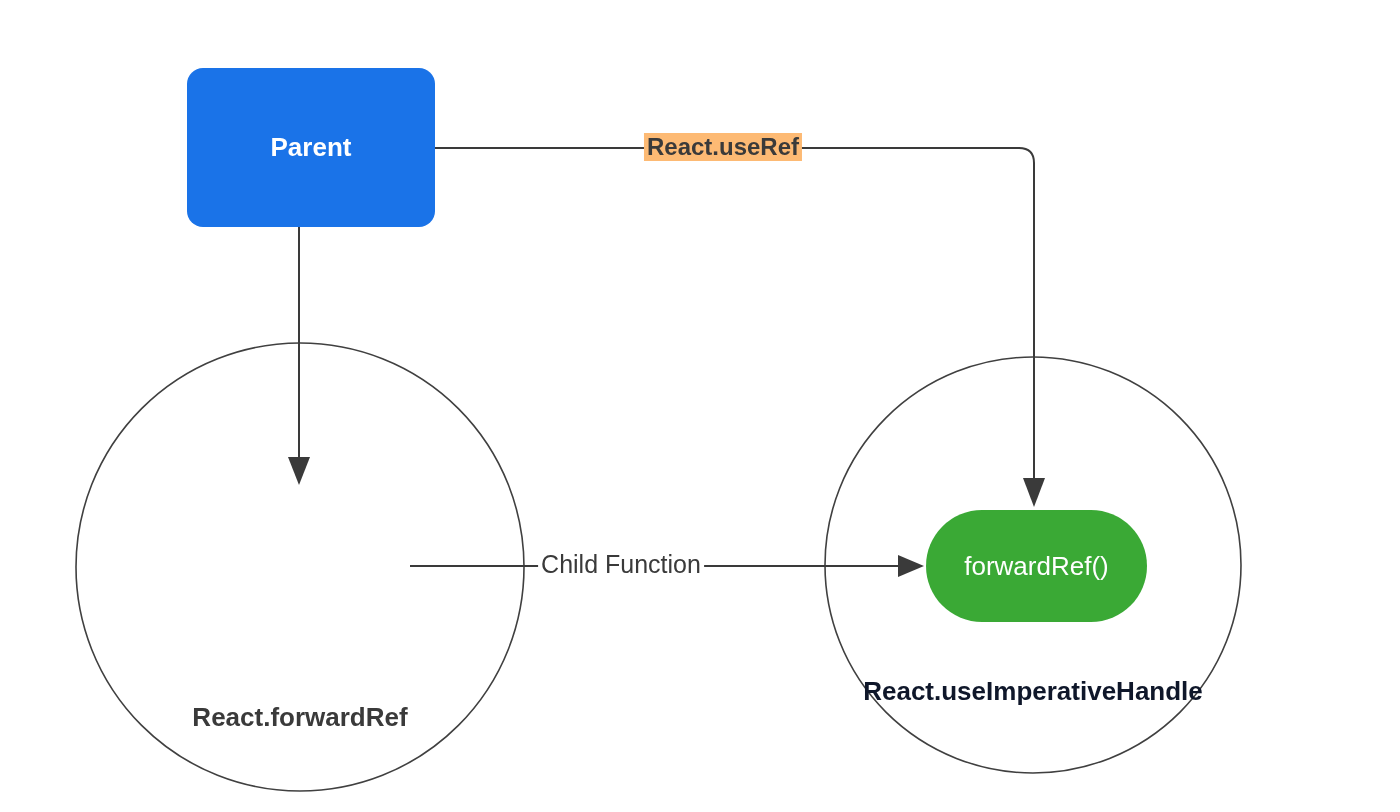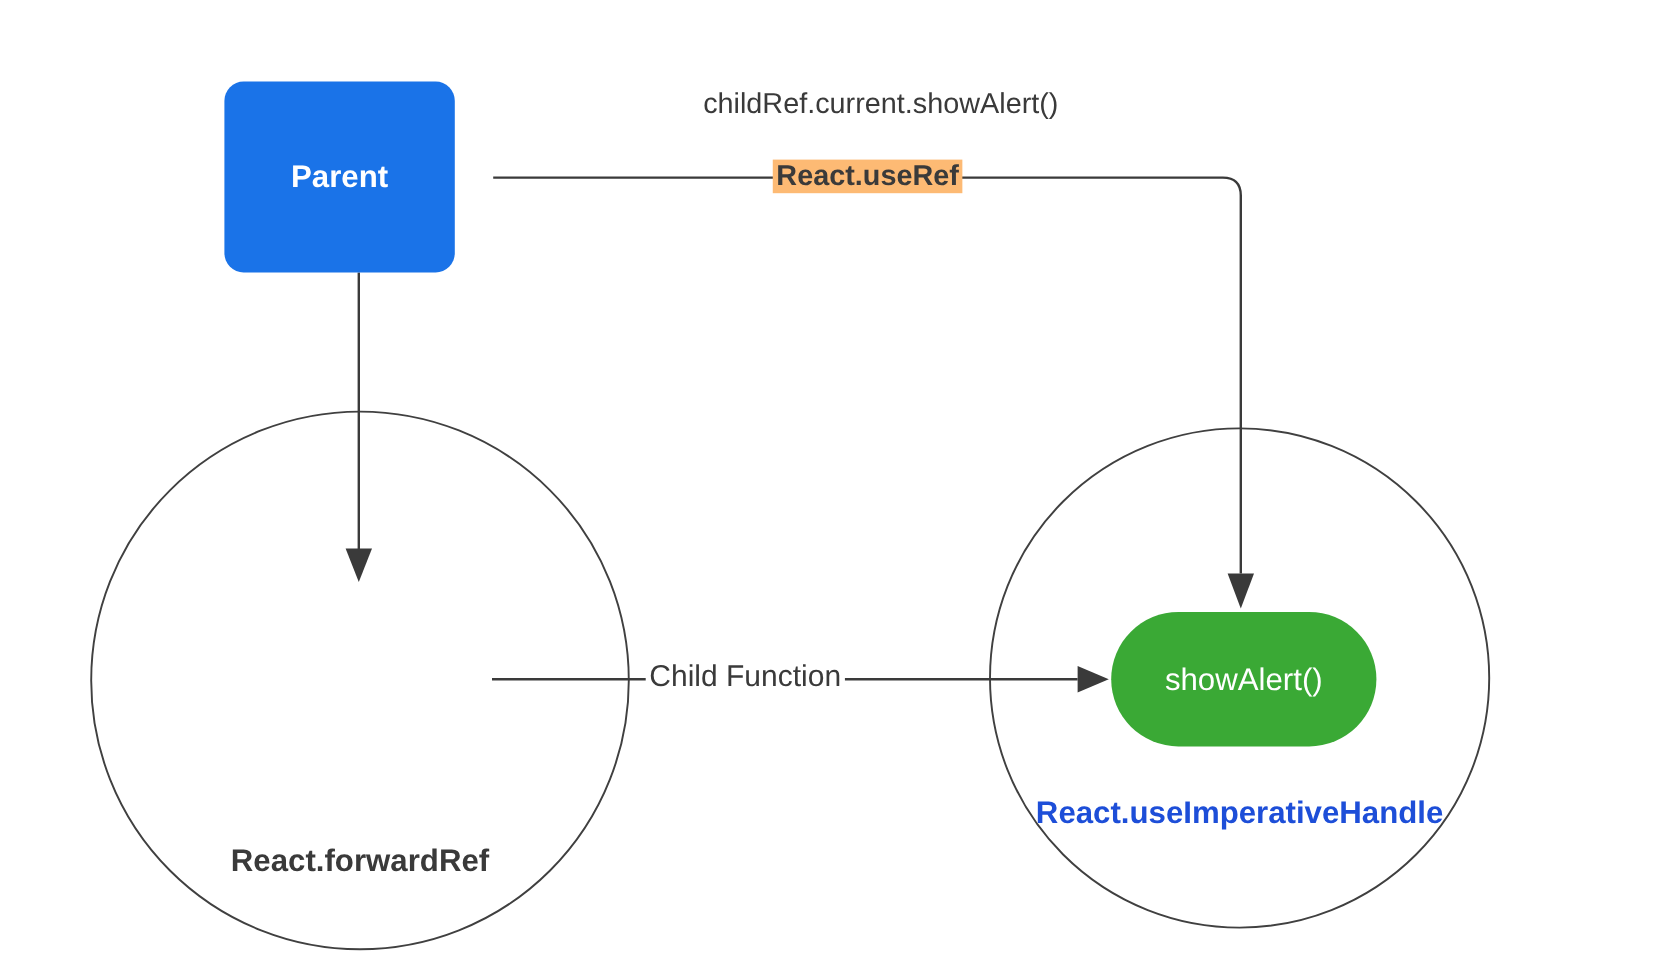--- a/index.html
+++ b/index.html
@@ -96,32 +96,31 @@
       <path class="connector" d="M411,148 L1019,148 Q1034,148 1034,163 L1034,478" style="stroke: rgb(58, 58, 58);"></path>
       <polygon points="1023,478 1045,478 1034,507" style="fill: rgb(58, 58, 58);"></polygon>
     </g>
 
     <g>
       <path class="connector" d="M410,566 L898,566" style="stroke: rgb(58, 58, 58);"></path>
       <polygon points="898,555 898,577 924,566" style="fill: rgb(58, 58, 58);"></polygon>
     </g>
   </svg>
 
-  <div class="node rect" style="left: 187px; top: 68px; width: 192px; height: 159px; background-color: rgb(26, 115, 232);">
+  <div class="node rect" style="left: 187px; top: 68px; width: 248px; height: 159px; background-color: rgb(26, 115, 232);">
     <span>Parent</span>
   </div>
 
 
   <div class="node pill" style="left: 926px; top: 510px; width: 221px; height: 112px; background-color: rgb(58, 169, 53);">
-    <span>showAlert()</span>
+    <span>forwardRef()</span>
   </div>
 
-  <div class="caption" style="left: 734px; top: 87px; color: rgb(58, 58, 58);">childRef.current.showAlert()</div>
 
   <div class="edge-label bold" style="left: 723px; top: 147px; color: rgb(58, 58, 58);">React.useRef</div>
 
   <div class="edge-label plain" style="left: 621px; top: 564px; color: rgb(58, 58, 58); text-align: center;">Child Function</div>
 
   <div class="group-label" style="left: 300px; top: 717px; color: rgb(58, 58, 58);">React.forwardRef</div>
 
-  <div class="group-label" style="left: 1033px; top: 677px; color: #1d4ed8;">React.useImperativeHandle</div>
+  <div class="group-label" style="left: 1033px; top: 691px; color: #0f172a;">React.useImperativeHandle</div>
 
 </div>
 
 </body></html>

